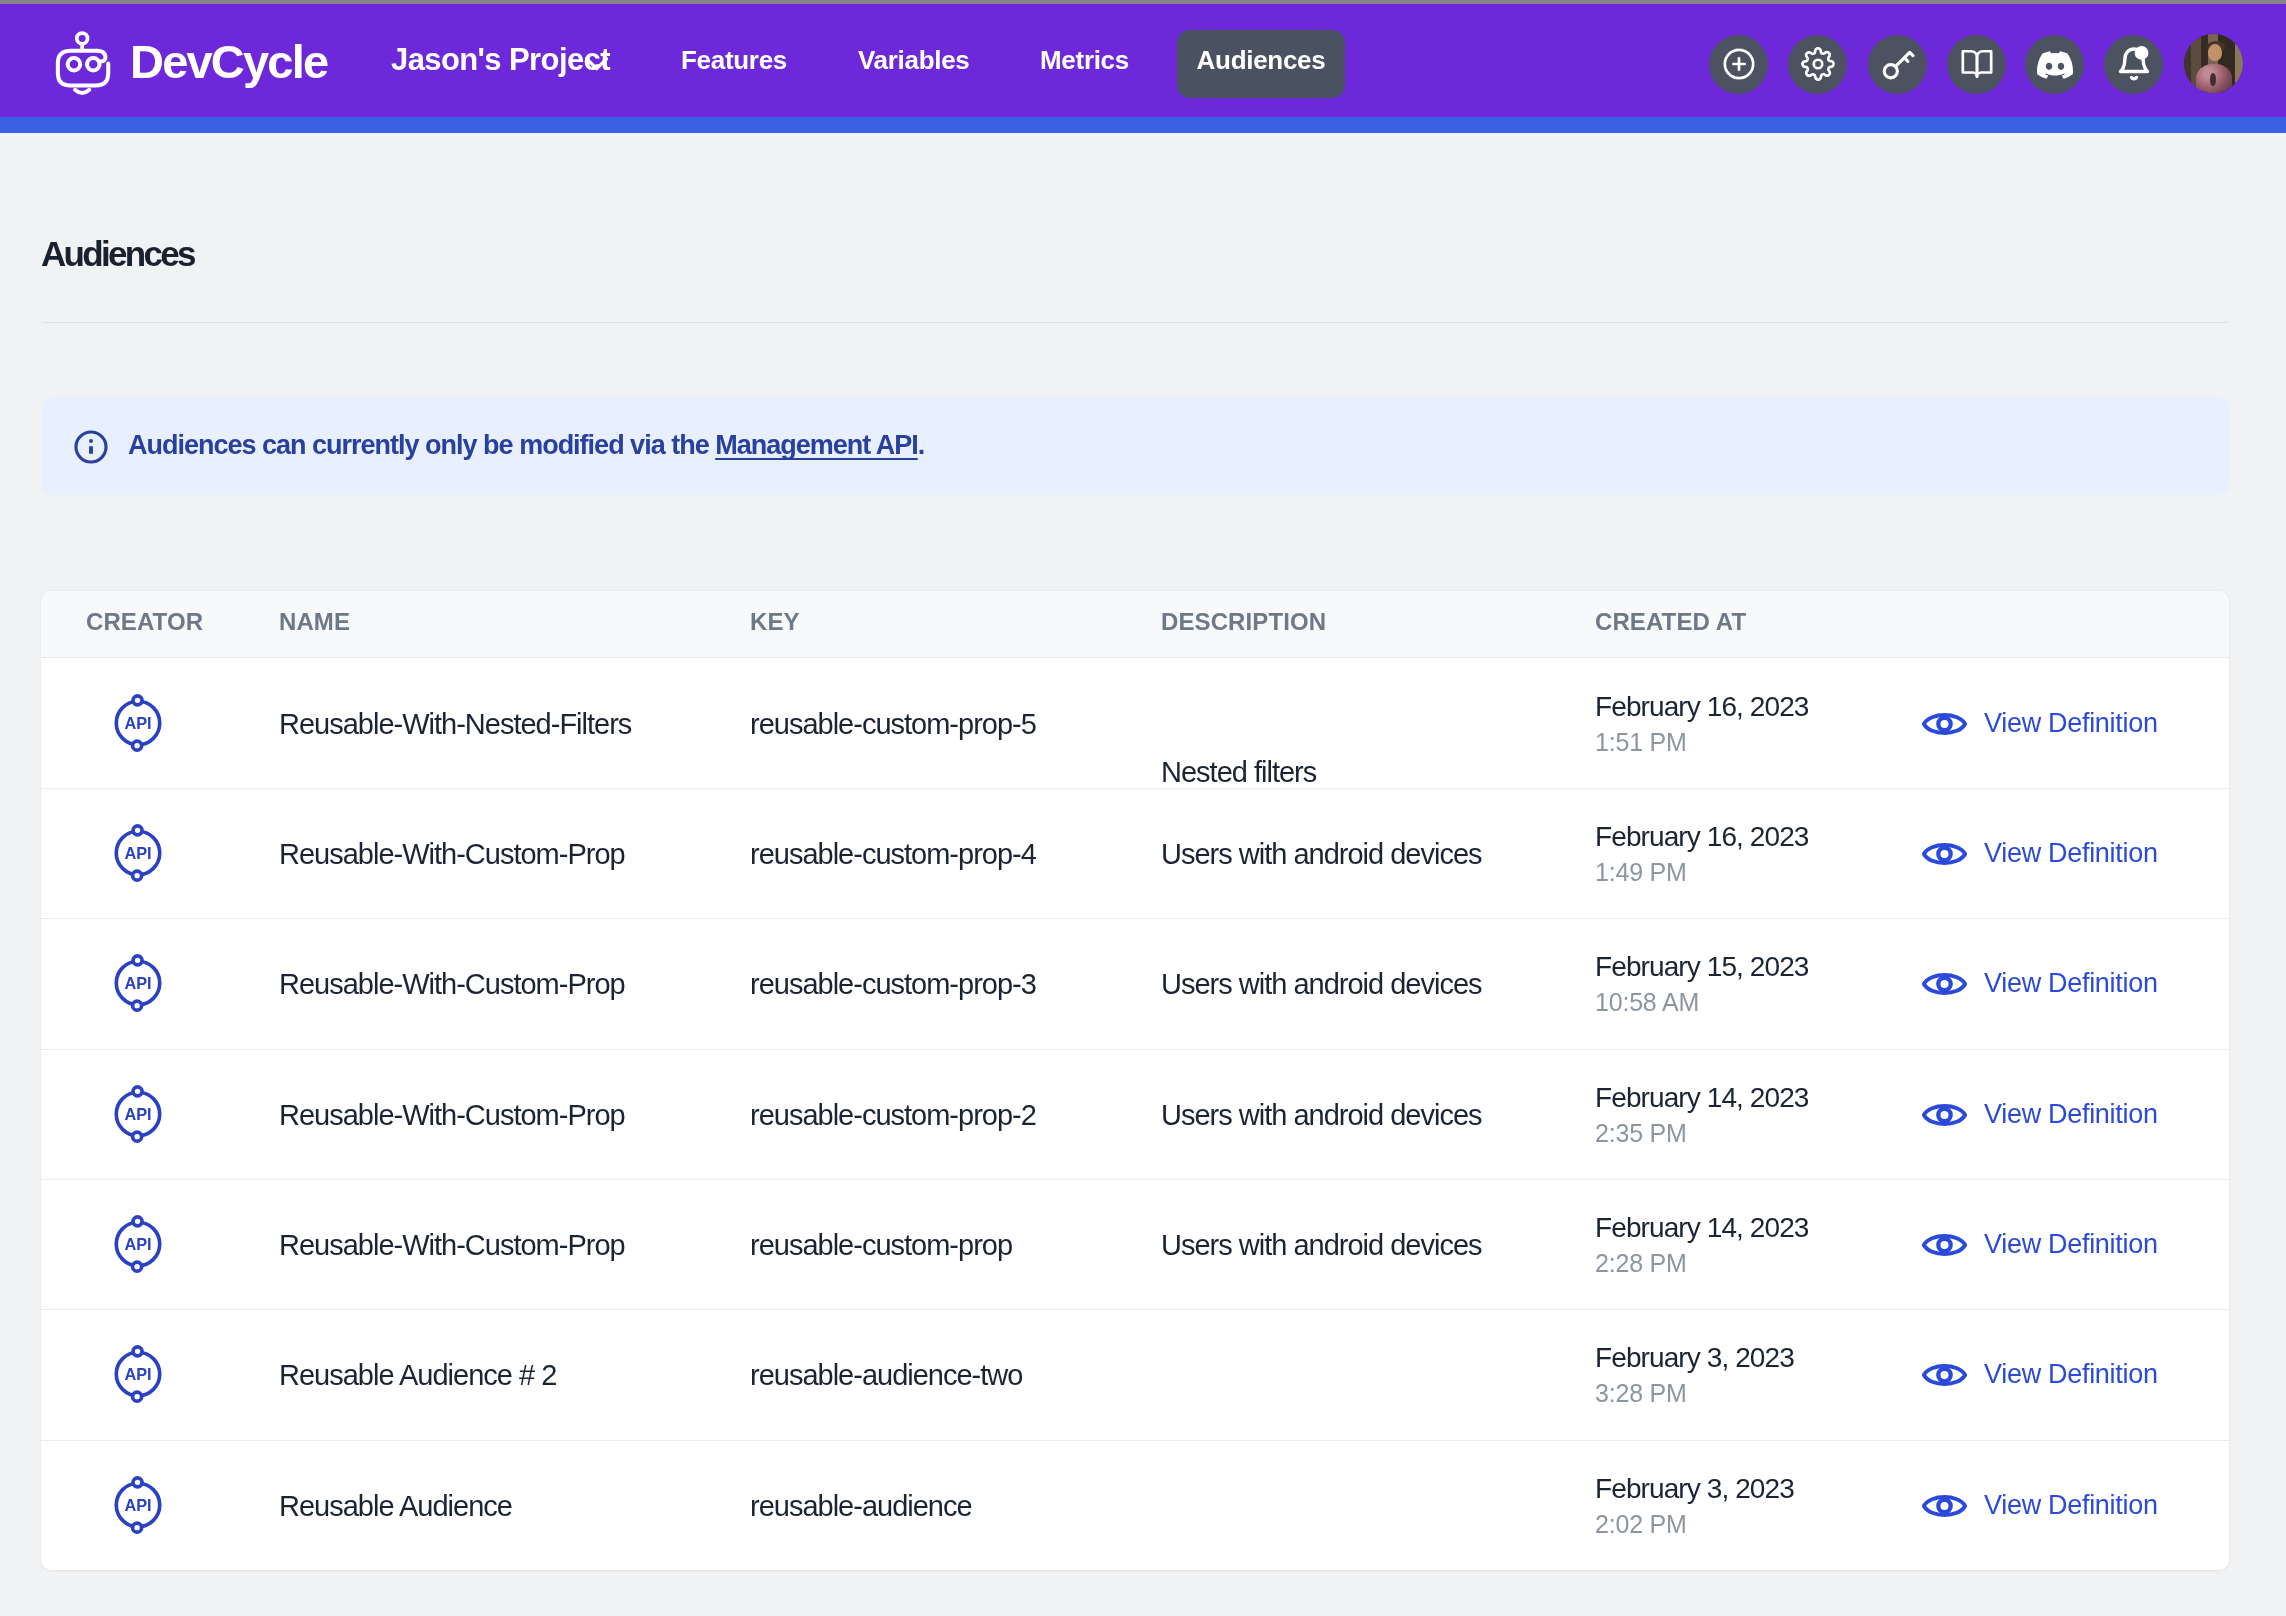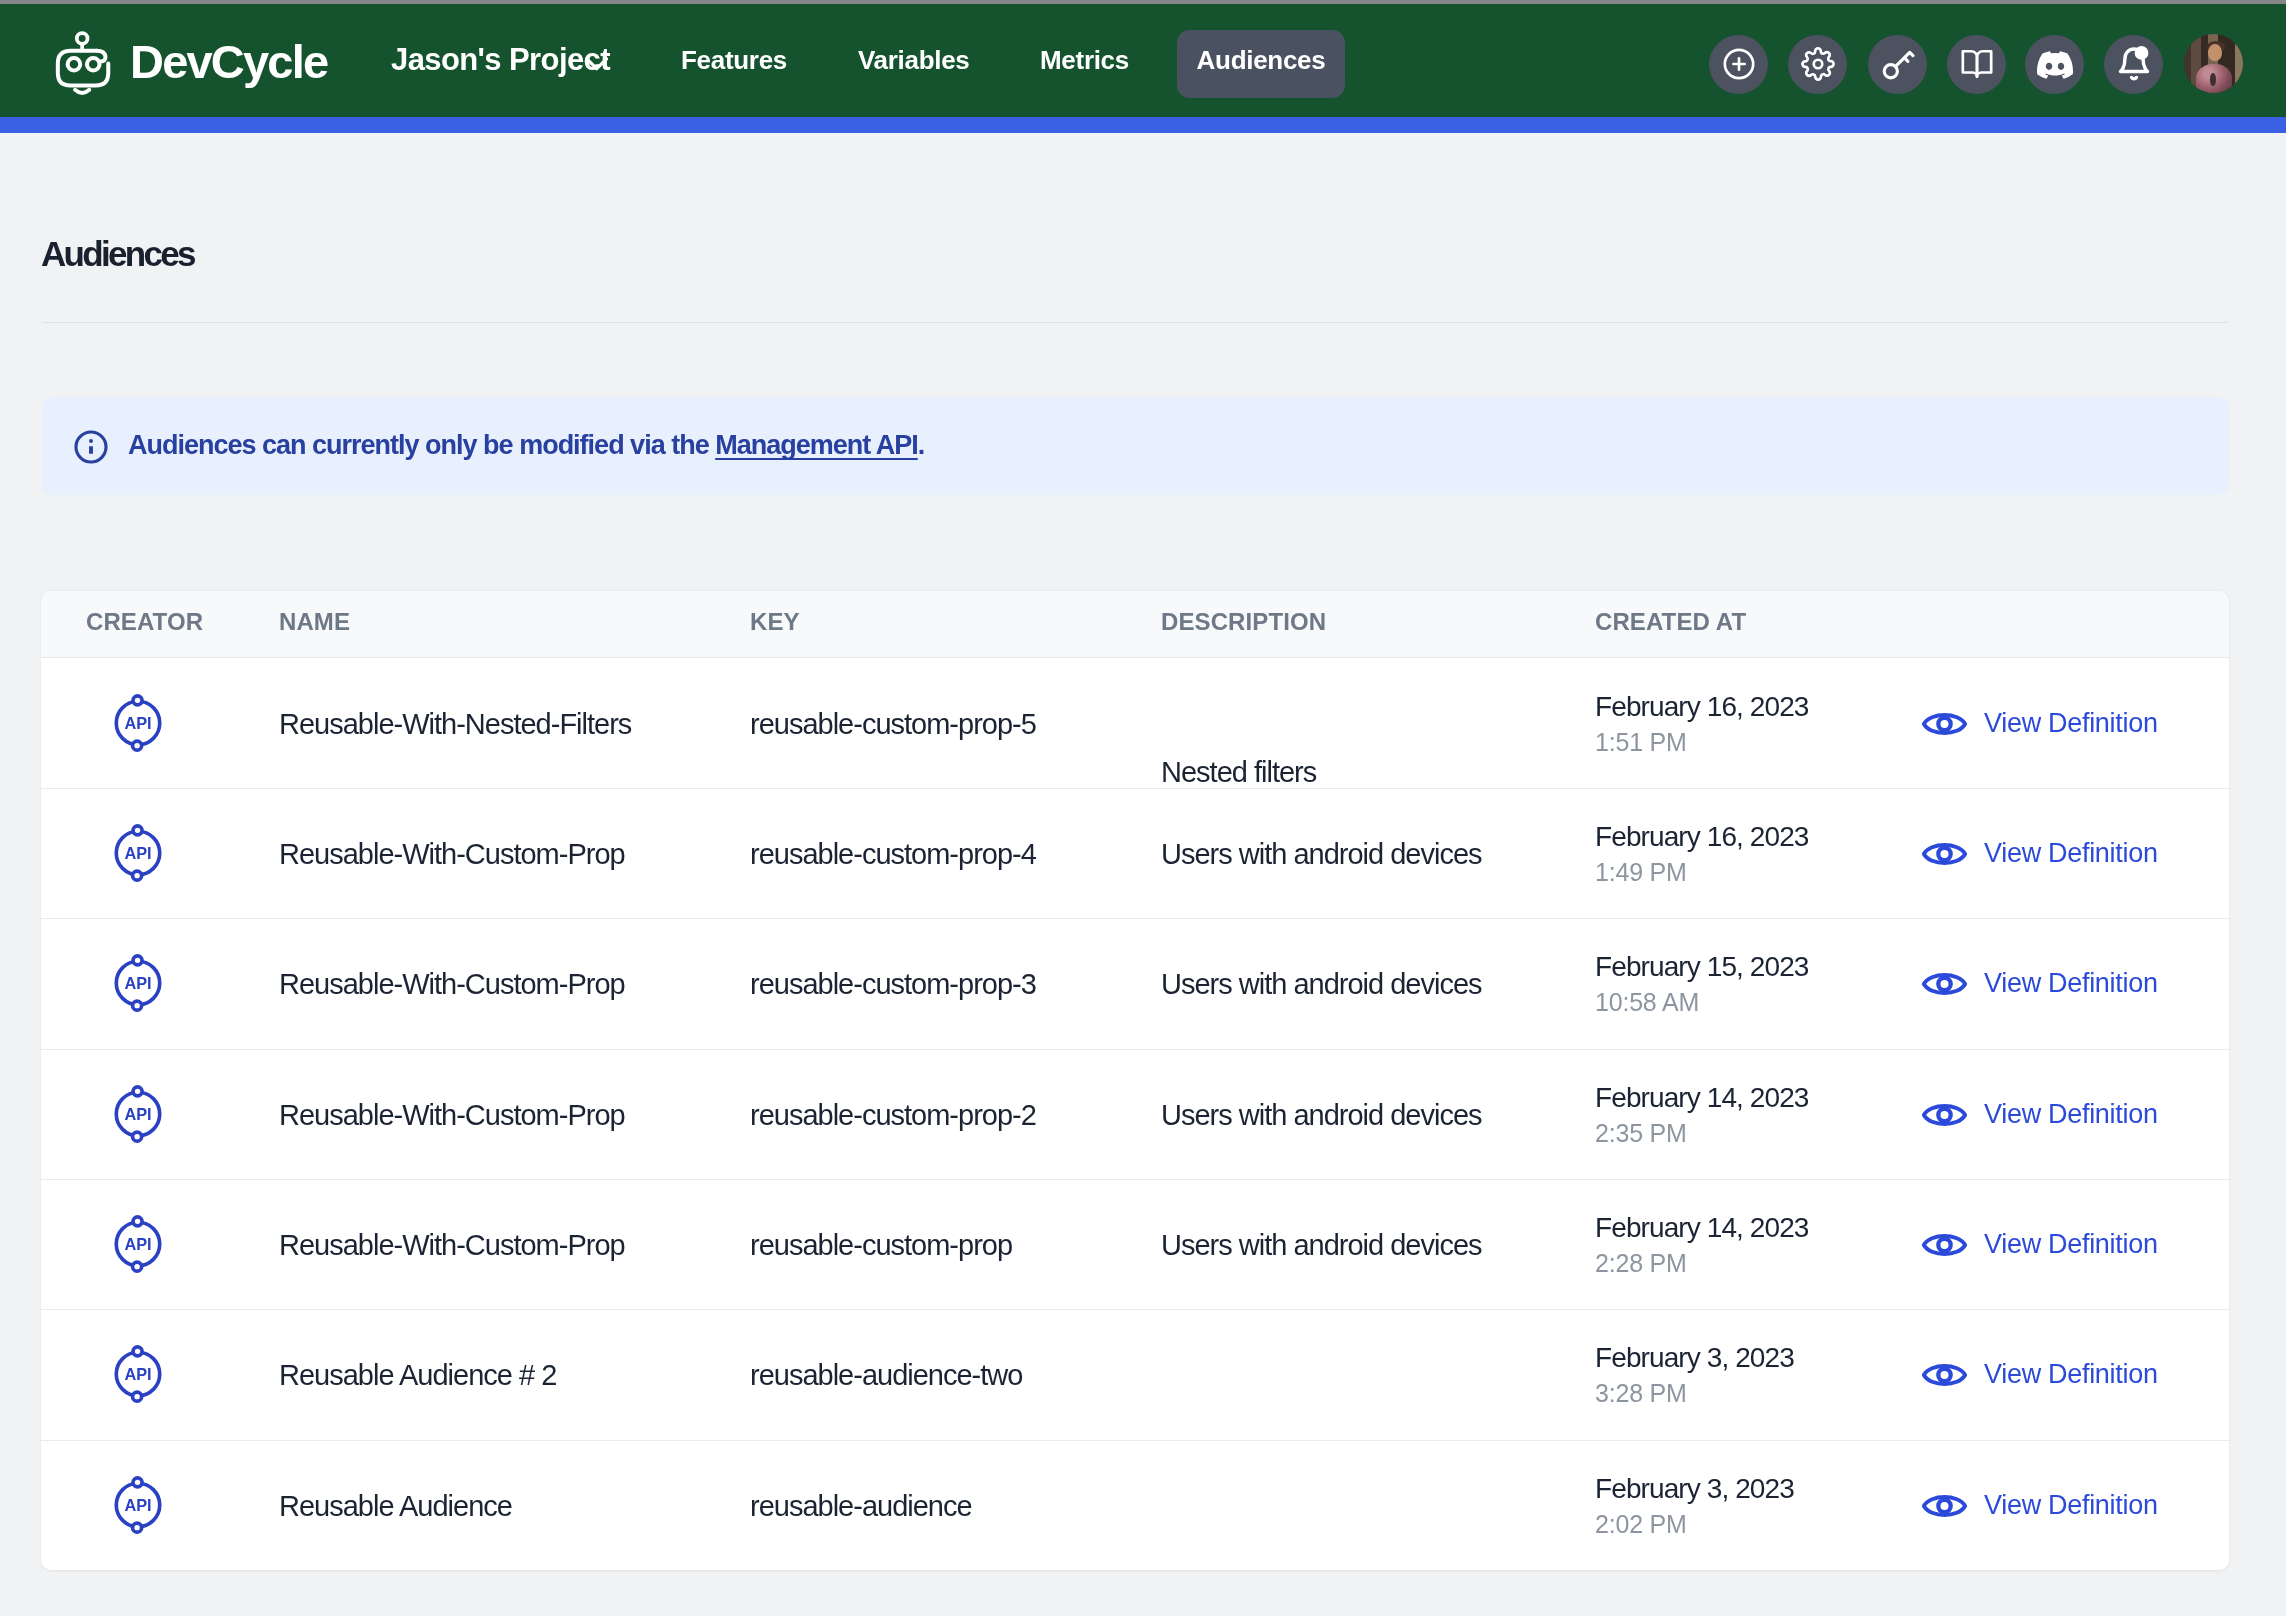--- a/index.html
+++ b/index.html
@@ -1,20 +1,20 @@
 <!DOCTYPE html>
 <html style="font-size:14.4px"><head>
 <meta charset="utf-8">
 <style>
   * { margin:0; padding:0; box-sizing:border-box; }
   html,body { width:2286px; height:1617px; }
   body { font-family:"Liberation Sans", sans-serif; background:#f1f2f4; position:relative; overflow:hidden; }
   #page { position:absolute; left:0; top:0; width:2286px; height:1617px; }
   .topstrip { position:absolute; left:0; top:0; width:2286px; height:3.6px; background:#85858a; }
-  .nav { position:absolute; left:0; top:3.6px; width:2286px; height:113px; background:#14532d; }
+  .nav { position:absolute; left:0; top:3.6px; width:2286px; height:113px; background:#6d28d9; }
   .bluebar { position:absolute; left:0; top:117px; width:2286px; height:16px; background:#3b60e4; }
   .brand { position:absolute; left:130px; top:34px; font-size:47px; font-weight:bold; color:#fff; letter-spacing:-1.8px; line-height:47px; }
   .proj { position:absolute; left:391px; top:42px; font-size:31px; font-weight:bold; color:#fff; line-height:28px; letter-spacing:-0.6px; }
   .navitem { position:absolute; top:43px; font-size:26px; font-weight:bold; color:#fff; line-height:26px; letter-spacing:-0.3px; }
   .pill { position:absolute; left:1177px; top:26px; width:168px; height:68px; background:#4a5160; border-radius:12.6px; }
   .pill span { position:absolute; left:0; right:0; top:17px; text-align:center; font-size:26px; font-weight:bold; color:#fff; line-height:26px; letter-spacing:-0.3px; }
   .iconbtn { position:absolute; top:31px; width:59px; height:59px; border-radius:50%; background:#4c5260; }
   .iconbtn svg { position:absolute; left:50%; top:50%; transform:translate(-50%,-50%); }
   .avatar { position:absolute; top:30px; width:59px; height:59px; border-radius:50%; overflow:hidden; background:#3a2e2a; }
   .avatar .bgwood { position:absolute; inset:0;

